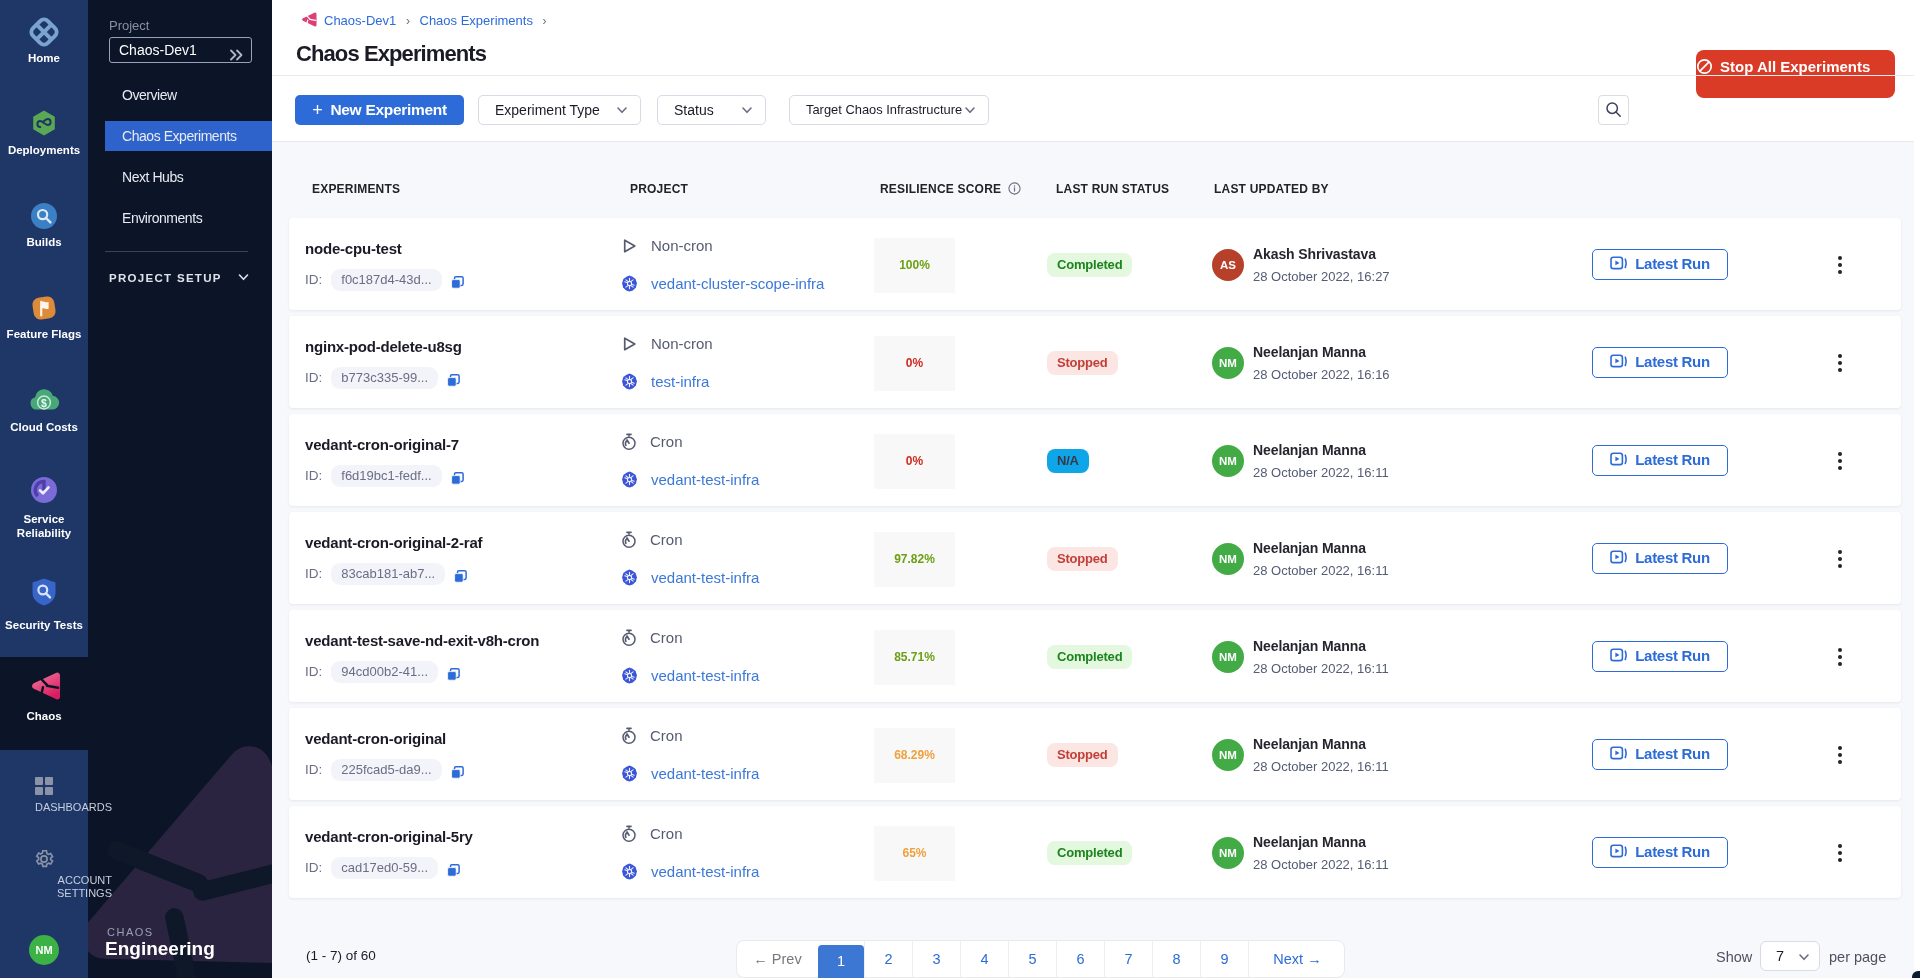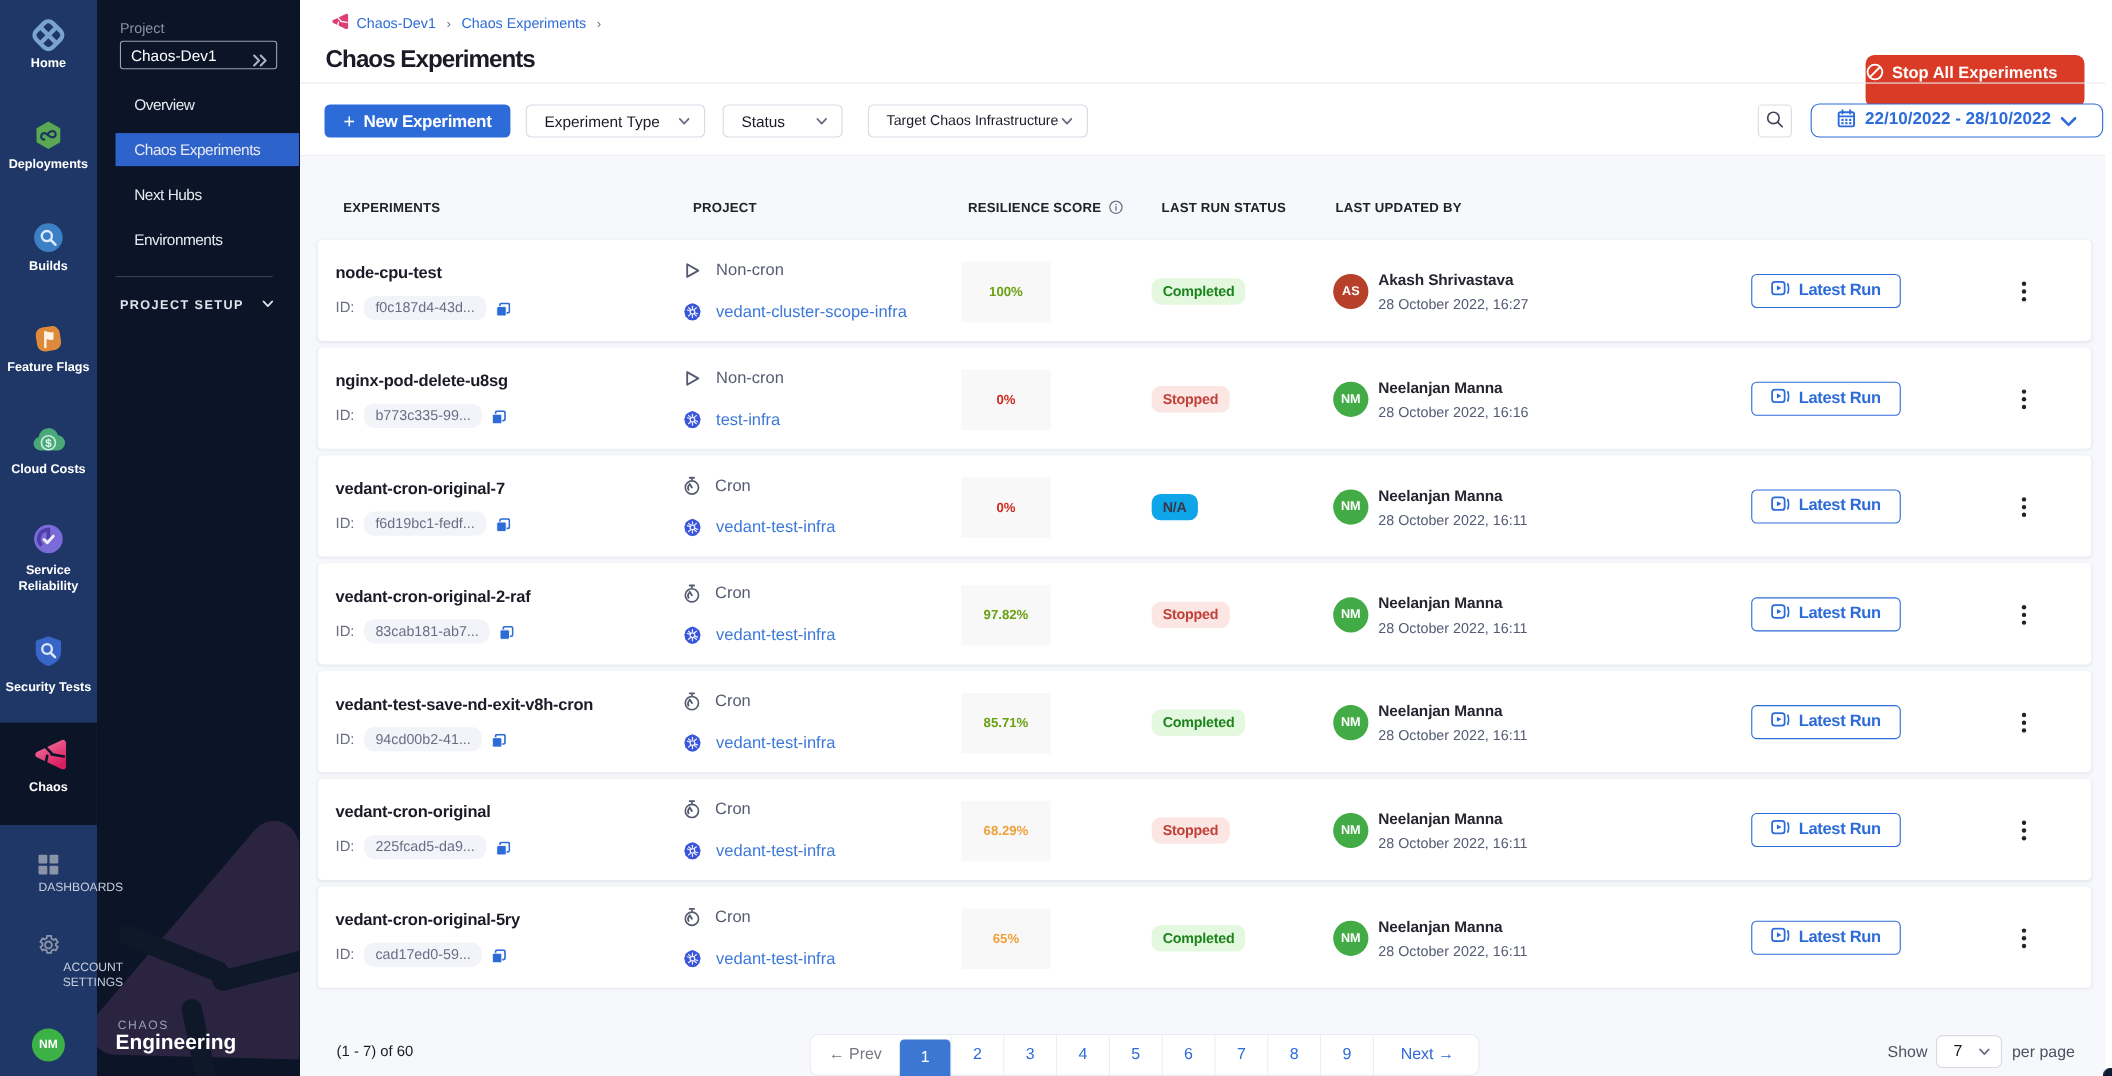--- a/index.html
+++ b/index.html
@@ -213,33 +213,20 @@
   <div class="fdrop" style="left:385px;width:109px">Status<span class="ch"><svg width="10" height="7" viewBox="0 0 10 7" fill="none">
           <path d="M1 1l4 4.3L9 1" stroke="#6b6d85" stroke-width="1.6" stroke-linecap="round" stroke-linejoin="round"></path>
         </svg></span></div>
   <div class="fdrop" style="left:517px;width:200px;font-size:12.9px">Target Chaos Infrastructure<span class="ch"><svg width="10" height="7" viewBox="0 0 10 7" fill="none">
           <path d="M1 1l4 4.3L9 1" stroke="#6b6d85" stroke-width="1.6" stroke-linecap="round" stroke-linejoin="round"></path>
         </svg></span></div>
   <div id="searchbox"><svg width="17" height="17" viewBox="0 0 17 17" fill="none" stroke="#3e4257" stroke-width="1.5">
         <circle cx="7.2" cy="7.2" r="5.2"></circle>
         <path d="M11.2 11.2l4 4" stroke-linecap="round"></path>
       </svg></div>
-  <div id="datebtn"><svg width="17" height="17" viewBox="0 0 17 17" fill="#2c6bd8">
-        <rect x="1.5" y="3" width="14" height="13" rx="1.6" fill="none" stroke="#2c6bd8" stroke-width="1.7"></rect>
-        <path d="M1.5 6.8h14" stroke="#2c6bd8" stroke-width="1.7"></path>
-        <path d="M5 1.2v3M12 1.2v3" stroke="#2c6bd8" stroke-width="1.7" stroke-linecap="round"></path>
-        <rect x="4" y="9" width="2" height="2"></rect>
-        <rect x="7.5" y="9" width="2" height="2"></rect>
-        <rect x="11" y="9" width="2" height="2"></rect>
-        <rect x="4" y="12" width="2" height="2"></rect>
-        <rect x="7.5" y="12" width="2" height="2"></rect>
-        <rect x="11" y="12" width="2" height="2"></rect>
-      </svg>&nbsp; 22/10/2022 - 28/10/2022 &nbsp;<svg width="15" height="10" viewBox="0 0 15 10" fill="none">
-        <path d="M1.5 1.5l6 6 6-6" stroke="#2c6bd8" stroke-width="2.3" stroke-linecap="round" stroke-linejoin="round"></path>
-      </svg></div>
   <div id="tablearea">
     <div class="thead" style="left:40px">EXPERIMENTS</div>
     <div class="thead" style="left:358px">PROJECT</div>
     <div class="thead" style="left:608px">RESILIENCE SCORE&nbsp;&nbsp;<span style="vertical-align:-2px;display:inline-block"><svg width="13" height="13" viewBox="0 0 14 14" fill="none">
             <circle cx="7" cy="7" r="6" stroke="#6b6d85" stroke-width="1.2"></circle>
             <path d="M7 6.3v3.5" stroke="#6b6d85" stroke-width="1.3" stroke-linecap="round"></path>
             <circle cx="7" cy="4.2" r="0.8" fill="#6b6d85"></circle>
           </svg></span></div>
     <div class="thead" style="left:784px">LAST RUN STATUS</div>
     <div class="thead" style="left:942px">LAST UPDATED BY</div>

